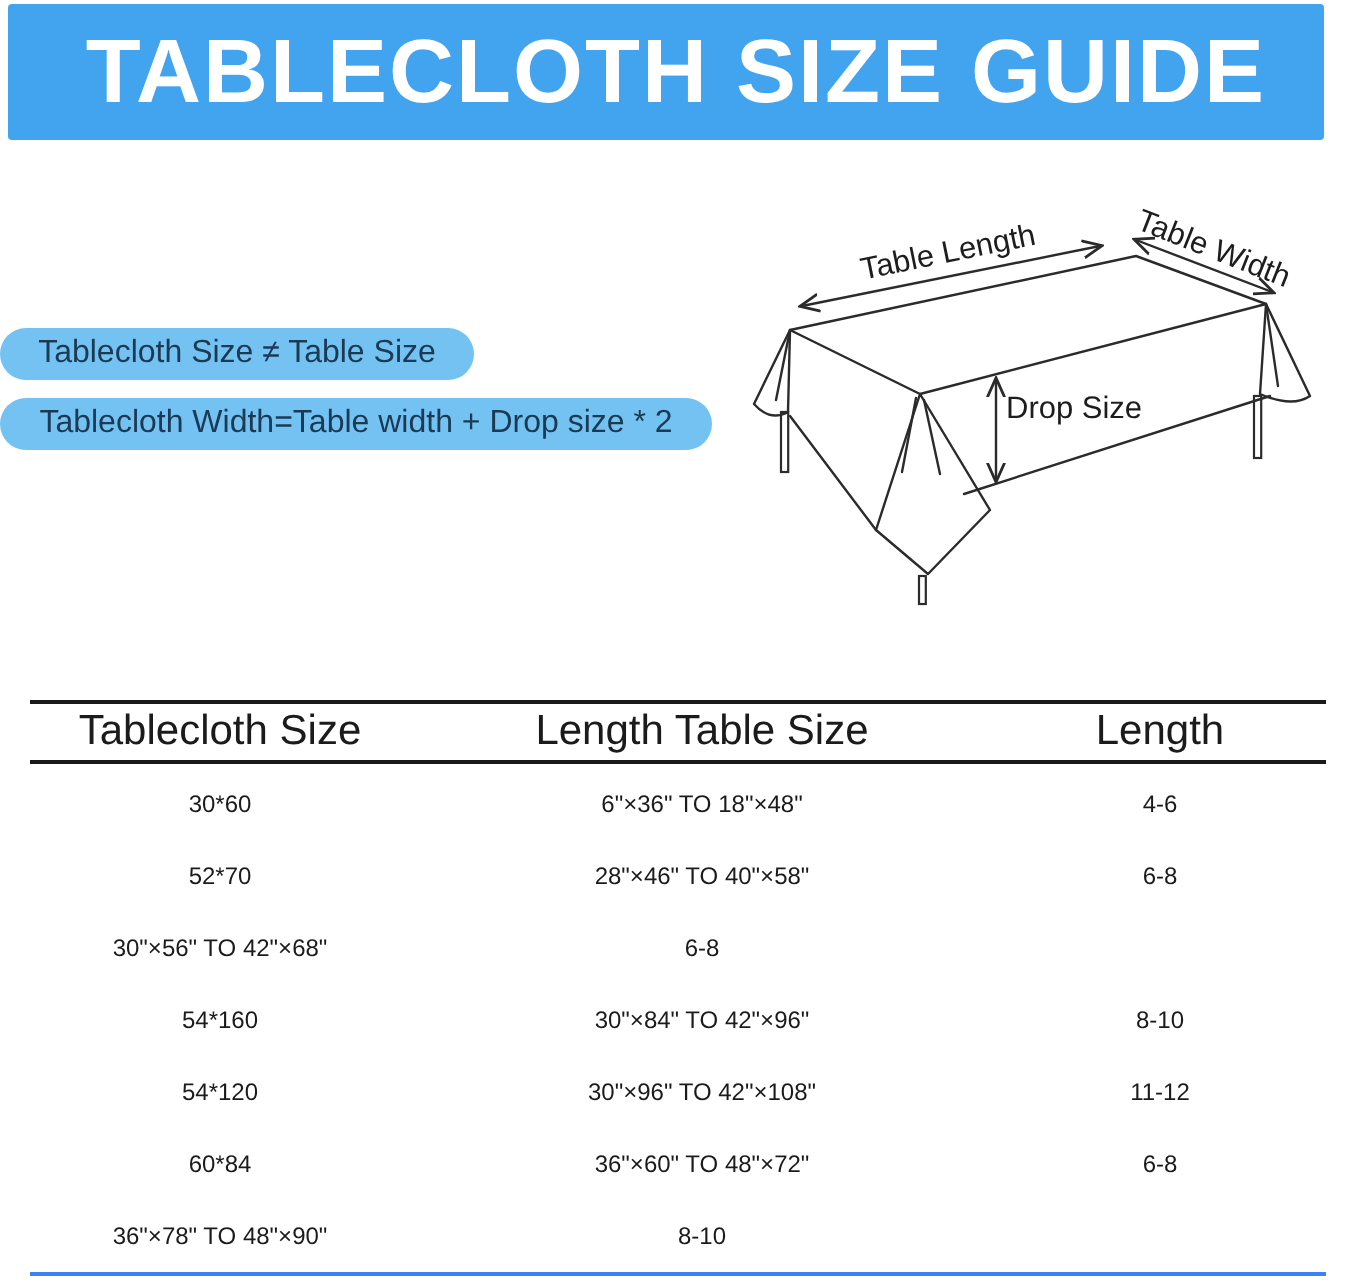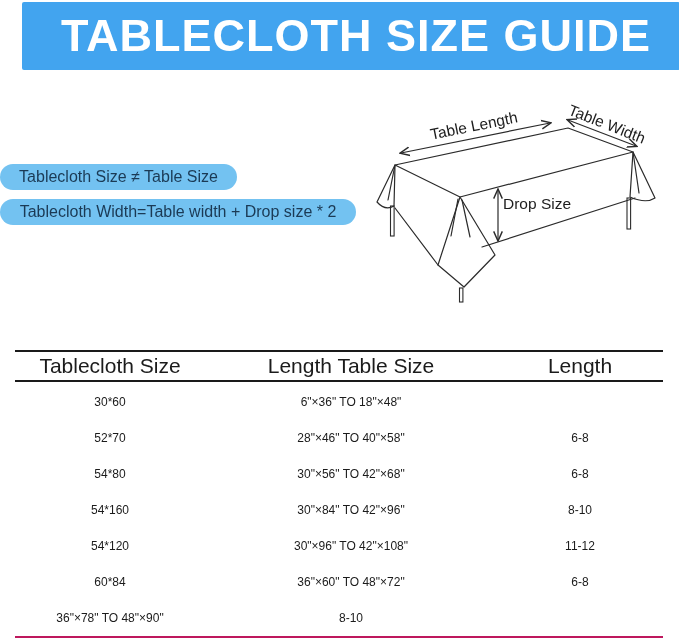--- a/index.html
+++ b/index.html
@@ -8,21 +8,21 @@
     --pill_text:#1b3a55;
     --ink:#1b1b1b;
     --line:#2b2b2b;
   }
   *{margin:0;padding:0;box-sizing:border-box;}
   html,body{width:679px;height:643px;background:#ffffff;overflow:hidden;
     font-family:"Liberation Sans","DejaVu Sans",sans-serif;color:var(--ink);}
   #stage{position:relative;width:679px;height:643px;background:#ffffff;}
 
   
-  .banner{position:absolute;left:22px;top:2px;width:658px;height:68px;
+  .banner{position:absolute;left:4px;top:2px;width:658px;height:68px;
     background:var(--banner_blue);border-radius:2px;
     display:flex;align-items:center;justify-content:center;padding-left:10px;}
   .banner-title{color:#ffffff;font-size:45px;font-weight:bold;letter-spacing:1px;white-space:nowrap;}
 
   
   .pill{position:absolute;left:0;height:26px;background:var(--pill_blue);
     border-radius:13px;display:flex;align-items:center;justify-content:center;
     font-size:16px;color:var(--pill_text);white-space:nowrap;}
   .pill1{top:164px;width:237px;}
   .pill2{top:199px;width:356px;}
@@ -30,21 +30,21 @@
 
   
   .diagram{position:absolute;left:358px;top:98px;width:316px;height:215px;}
   .diagram svg{display:block;width:100%;height:100%;}
   .diagram text{font-family:"Liberation Sans","DejaVu Sans",sans-serif;fill:#1d1d1d;}
   .diag-line{stroke:var(--line);stroke-width:1.2;fill:none;stroke-linecap:round;stroke-linejoin:round;}
   .leg{fill:#ffffff;stroke:var(--line);stroke-width:1.1;}
 
   
   .size-table{position:absolute;left:15px;top:350px;width:648px;
-    border-top:2px solid #1a1a1a;border-bottom:2px solid #be185d;}
+    border-top:2px solid #1a1a1a;border-bottom:2px solid #3b82f6;}
   .thead{display:grid;grid-template-columns:190px 292px 166px;height:30px;
     border-bottom:2px solid #1a1a1a;align-items:center;}
   .thcell{text-align:center;font-size:21px;white-space:nowrap;}
   .trow{display:grid;grid-template-columns:190px 292px 166px;height:36px;align-items:center;}
   .tcell{text-align:center;font-size:12px;white-space:nowrap;}
   #rows{padding:2px 0 0 0;}
 </style>
 </head>
 <body>
 
@@ -102,28 +102,28 @@
   <div class="size-table">
     <div class="thead">
       <div class="thcell">Tablecloth Size</div>
       <div class="thcell">Length Table Size</div>
       <div class="thcell">Length</div>
     </div>
     <div id="rows">
         <div class="trow">
           <div class="tcell">30*60</div>
           <div class="tcell">6"×36" TO 18"×48"</div>
+          <div class="tcell">4-6</div>
         </div>
         <div class="trow">
           <div class="tcell">52*70</div>
           <div class="tcell">28"×46" TO 40"×58"</div>
           <div class="tcell">6-8</div>
         </div>
         <div class="trow">
-          <div class="tcell">54*80</div>
           <div class="tcell">30"×56" TO 42"×68"</div>
           <div class="tcell">6-8</div>
         </div>
         <div class="trow">
           <div class="tcell">54*160</div>
           <div class="tcell">30"×84" TO 42"×96"</div>
           <div class="tcell">8-10</div>
         </div>
         <div class="trow">
           <div class="tcell">54*120</div>

